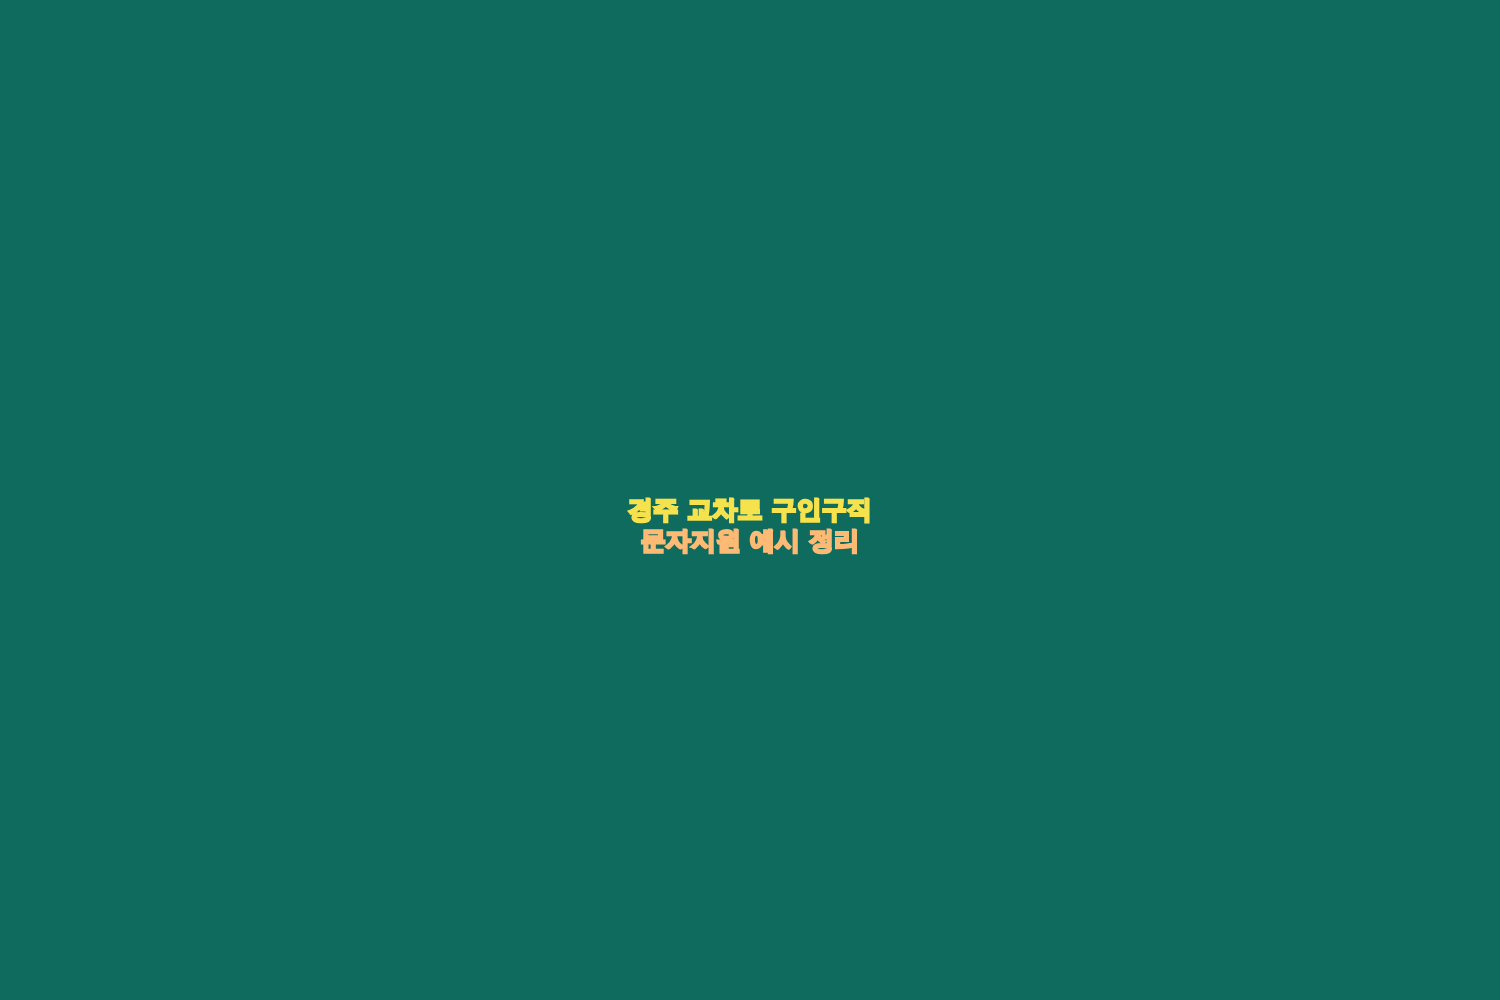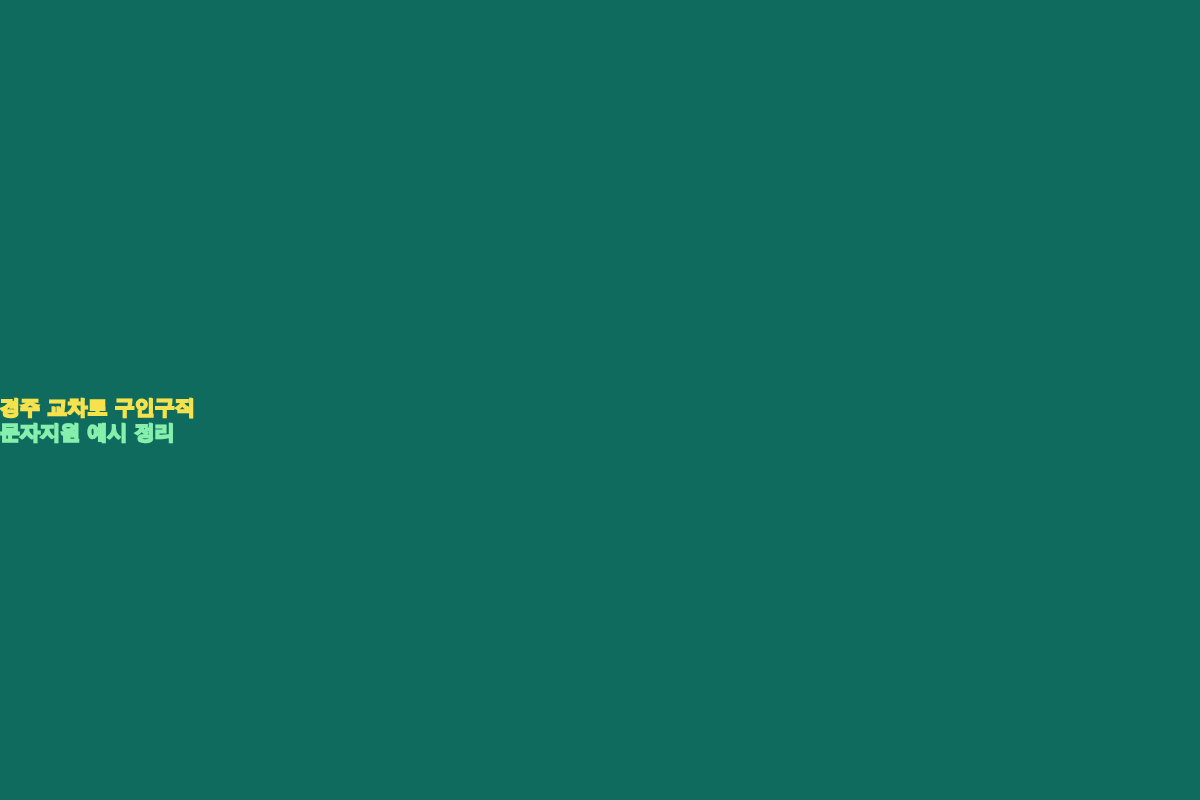--- a/index.html
+++ b/index.html
@@ -31,20 +31,21 @@
     align-items: center;
     justify-content: center;
     width: 100%;
     
     transform: translateY(20px);
   }
 
   .title-line {
     display: block;
     width: 100%;
+    text-align: center;
     font-family: "DejaVu Sans", "Liberation Sans", sans-serif;
     font-size: 112px;
     font-weight: 700;
     line-height: 1.25;
     letter-spacing: 0.005em;
     white-space: nowrap;
     
     -webkit-text-stroke: 2px currentColor;
     paint-order: stroke fill;
     text-rendering: geometricPrecision;
@@ -60,16 +61,16 @@
 </style>
 </head>
 <body>
 
 <div id="thumbnail-card" style="background-color: rgb(14, 107, 94);">
 
   <div id="title-block">
 
     <span id="title-line-1" class="title-line" style="color: rgb(246, 226, 77); font-size: 20px;">경주 교차로 구인구직</span>
 
-    <span id="title-line-2" class="title-line" style="color: #86efac; font-size: 20px;">문자지원 예시 정리</span>
+    <span id="title-line-2" class="title-line" style="color: #fdba74; font-size: 20px;">문자지원 예시 정리</span>
 
   </div>
 </div>
 
 </body></html>

